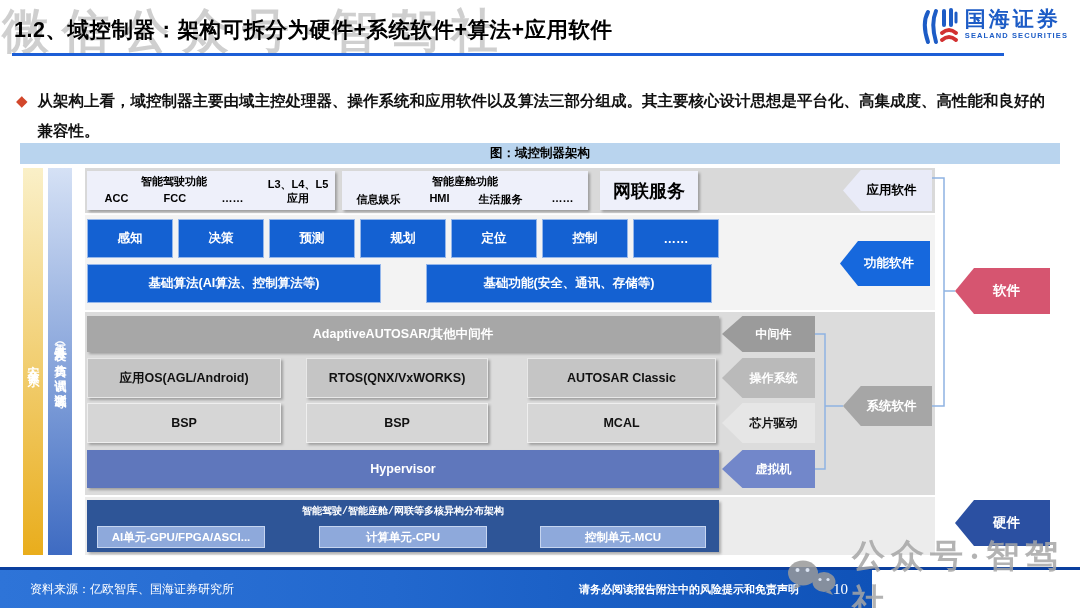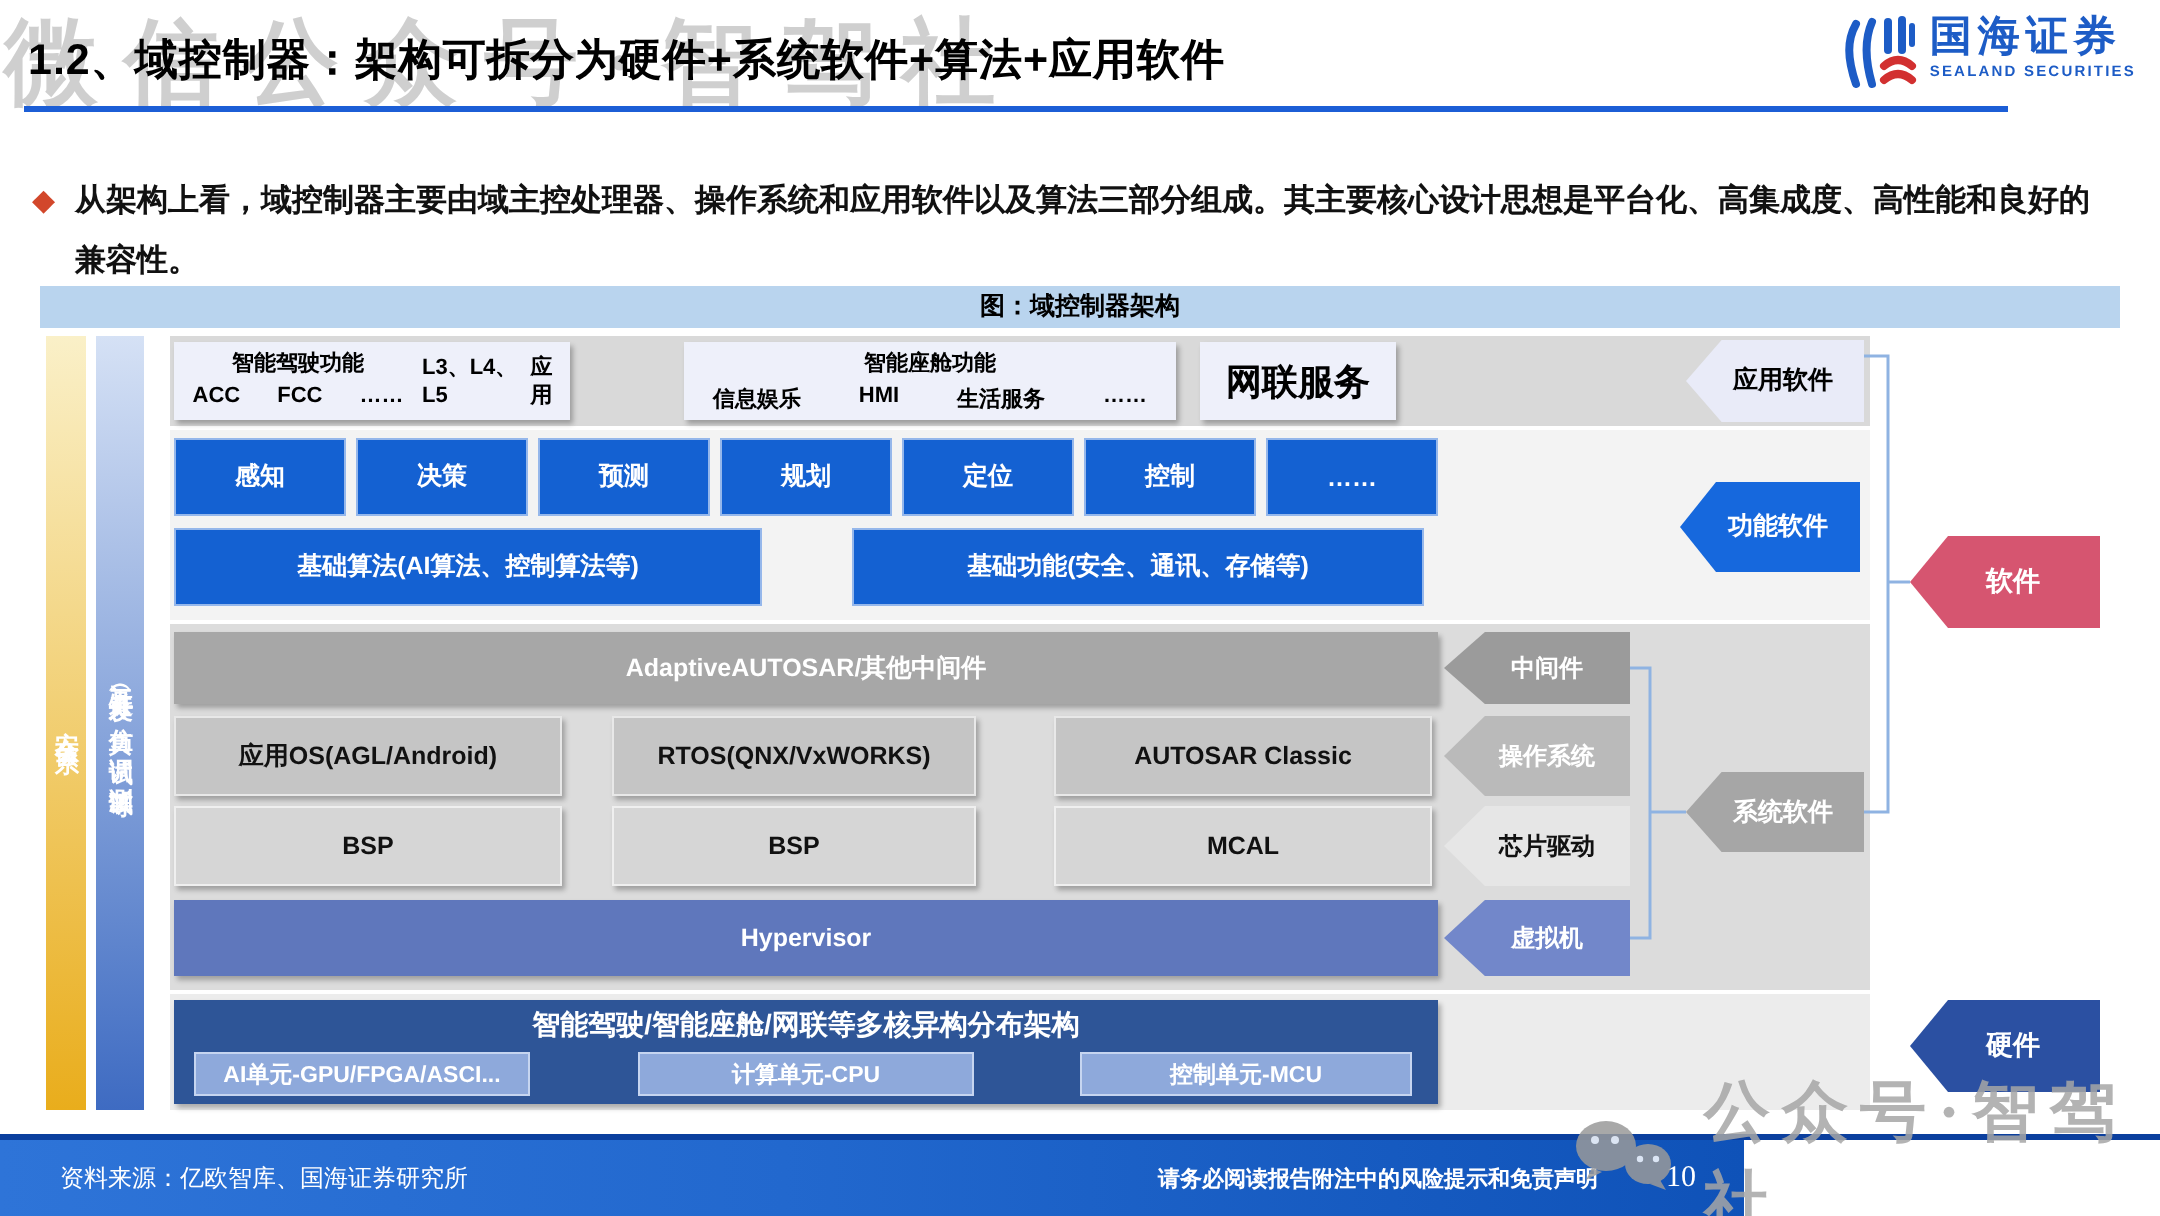--- a/index.html
+++ b/index.html
@@ -45,21 +45,21 @@
   .band4{top:333px;height:58px;background:#ECECEC;}
 
   .shadowed{box-shadow:1.5px 2px 2.5px rgba(0,0,0,.28);}
   .abs{position:absolute;}
   .ctr{display:flex;align-items:center;justify-content:center;}
 
   
   .appgroup{background:#EEF0FA;}
   .appgroup .gtitle{font-size:11px;font-weight:bold;text-align:center;margin-top:3px;}
   .appgroup .gitems{display:flex;justify-content:space-around;font-size:11px;font-weight:bold;margin-top:3px;}
-  .gside{width:74px;display:flex;flex-direction:row;align-items:center;justify-content:center;
+  .gside{width:74px;display:flex;flex-direction:column;align-items:center;justify-content:center;
     font-size:11px;font-weight:bold;line-height:14px;}
 
   
   .bluebox{background:#1461D2;color:#fff;font-weight:bold;font-size:12.5px;
     border:1px solid rgba(255,255,255,.55);box-sizing:border-box;}
 
   
   .mwbox{background:#A7A7A7;color:#fff;font-weight:bold;font-size:12.5px;}
   .osbox{background:#C5C5C5;color:#111;font-weight:bold;font-size:12.5px;
     border:1px solid #E8E8E8;box-sizing:border-box;}
@@ -70,21 +70,21 @@
   
   .arrow{clip-path:polygon(0 50%,20% 0,100% 0,100% 100%,20% 100%);
     display:flex;align-items:center;justify-content:center;font-weight:bold;
     filter:drop-shadow(1.5px 2px 1.5px rgba(0,0,0,.3));padding-left:8px;box-sizing:border-box;}
   .sarrow{clip-path:polygon(0 50%,22% 0,100% 0,100% 100%,22% 100%);
     display:flex;align-items:center;justify-content:center;font-weight:bold;font-size:12px;
     filter:drop-shadow(1.5px 2px 1.5px rgba(0,0,0,.25));padding-left:10px;box-sizing:border-box;}
 
   
   .hwblock{background:#2E5597;}
-  .hwtitle{color:#fff;font-size:14px;font-weight:bold;text-align:center;margin-top:4px;}
+  .hwtitle{color:#fff;font-size:10px;font-weight:bold;text-align:center;margin-top:4px;font-family:Liberation Mono, monospace;}
   .hwunit{position:absolute;background:#8EA9DB;color:#fff;font-size:11.5px;font-weight:bold;
     border:1px solid #C6D5F0;box-sizing:border-box;display:flex;align-items:center;justify-content:center;}
 
   .connectors{position:absolute;left:0;top:0;z-index:1;pointer-events:none;}
 
   
   .footer-line{position:absolute;left:0;bottom:38px;width:1080px;height:3px;background:#0B3F9E;}
   .footer{position:absolute;left:0;bottom:0;width:872px;height:38px;
     background:linear-gradient(90deg,#2E74D8 0%,#2268CE 45%,#0F52B8 100%);
     display:flex;align-items:center;color:#fff;z-index:4;}
@@ -129,21 +129,21 @@
   </div>
 
   <div class="figure">
     <div class="caption">图：域控制器架构</div>
     <div class="fig-body">
 
       <div class="vbar vbar-safety">安全体系</div>
       <div class="vbar vbar-tool">工具链（开发、仿真、调试、测试等）</div>
 
       <div class="band band1">
-        <div class="abs appgroup shadowed" style="left:2px;top:3px;width:198px;height:39px;display:flex;">
+        <div class="abs appgroup shadowed" style="left:2px;top:3px;width:248px;height:39px;display:flex;">
           <div style="flex:1;">
             <div class="gtitle">智能驾驶功能</div>
             <div class="gitems">
               <span>ACC</span>
               <span>FCC</span>
               <span>……</span>
             </div>
           </div>
           <div class="gside">
             <span>L3、L4、L5</span>

